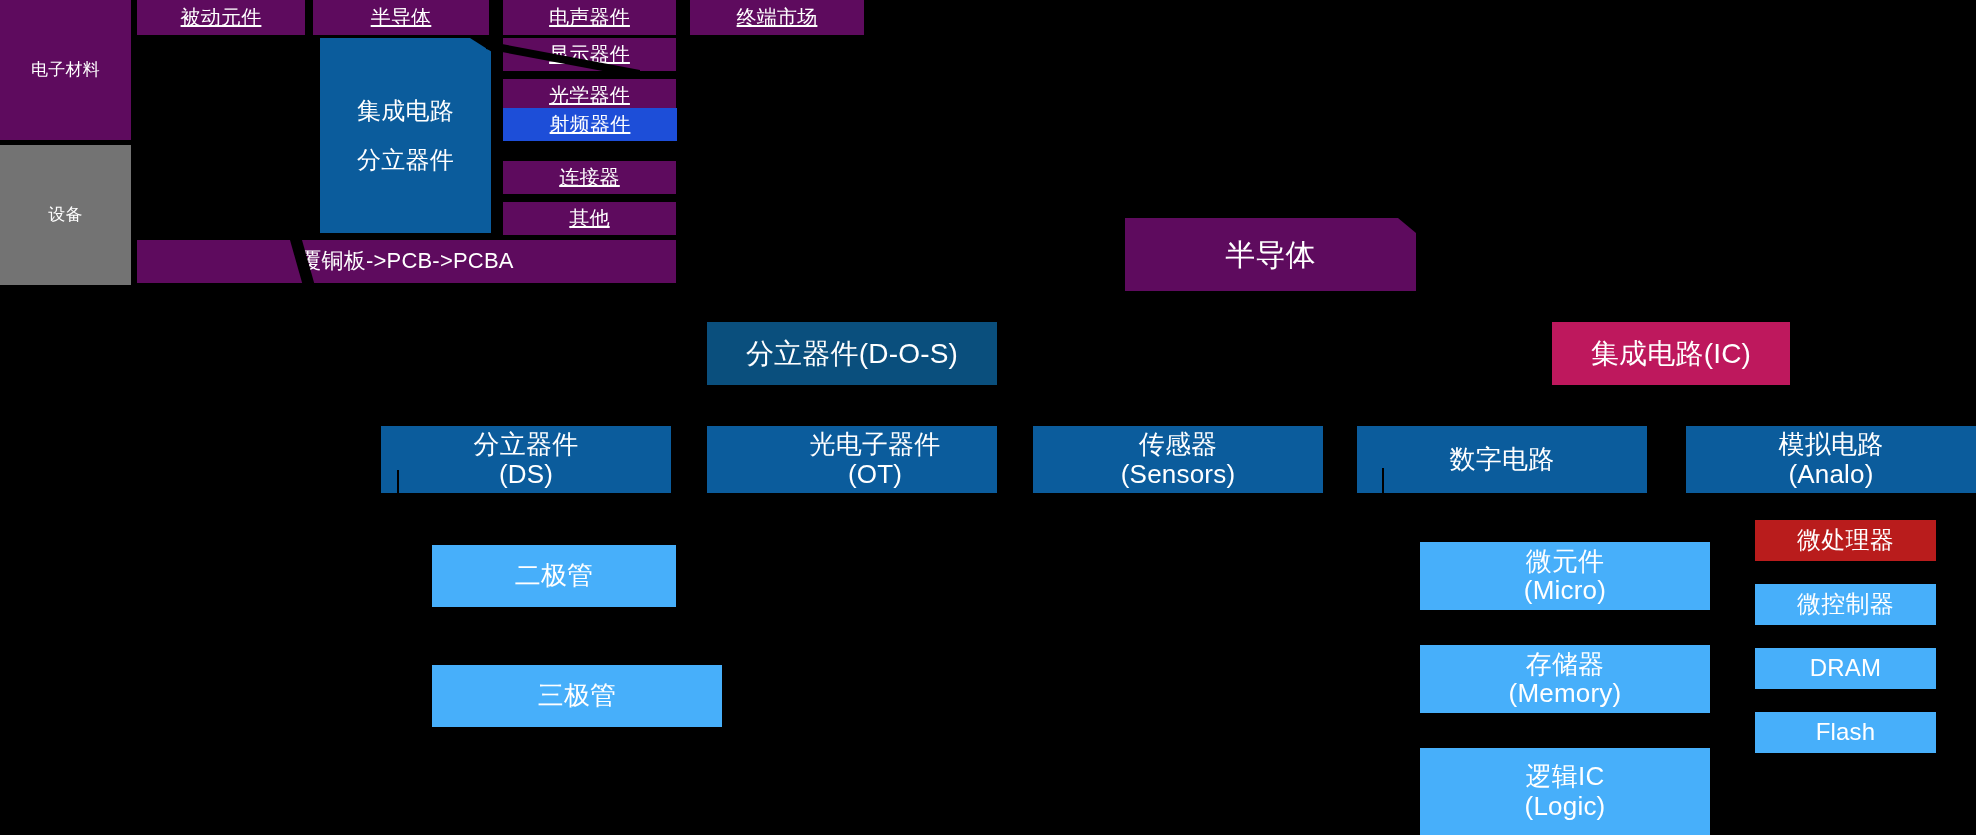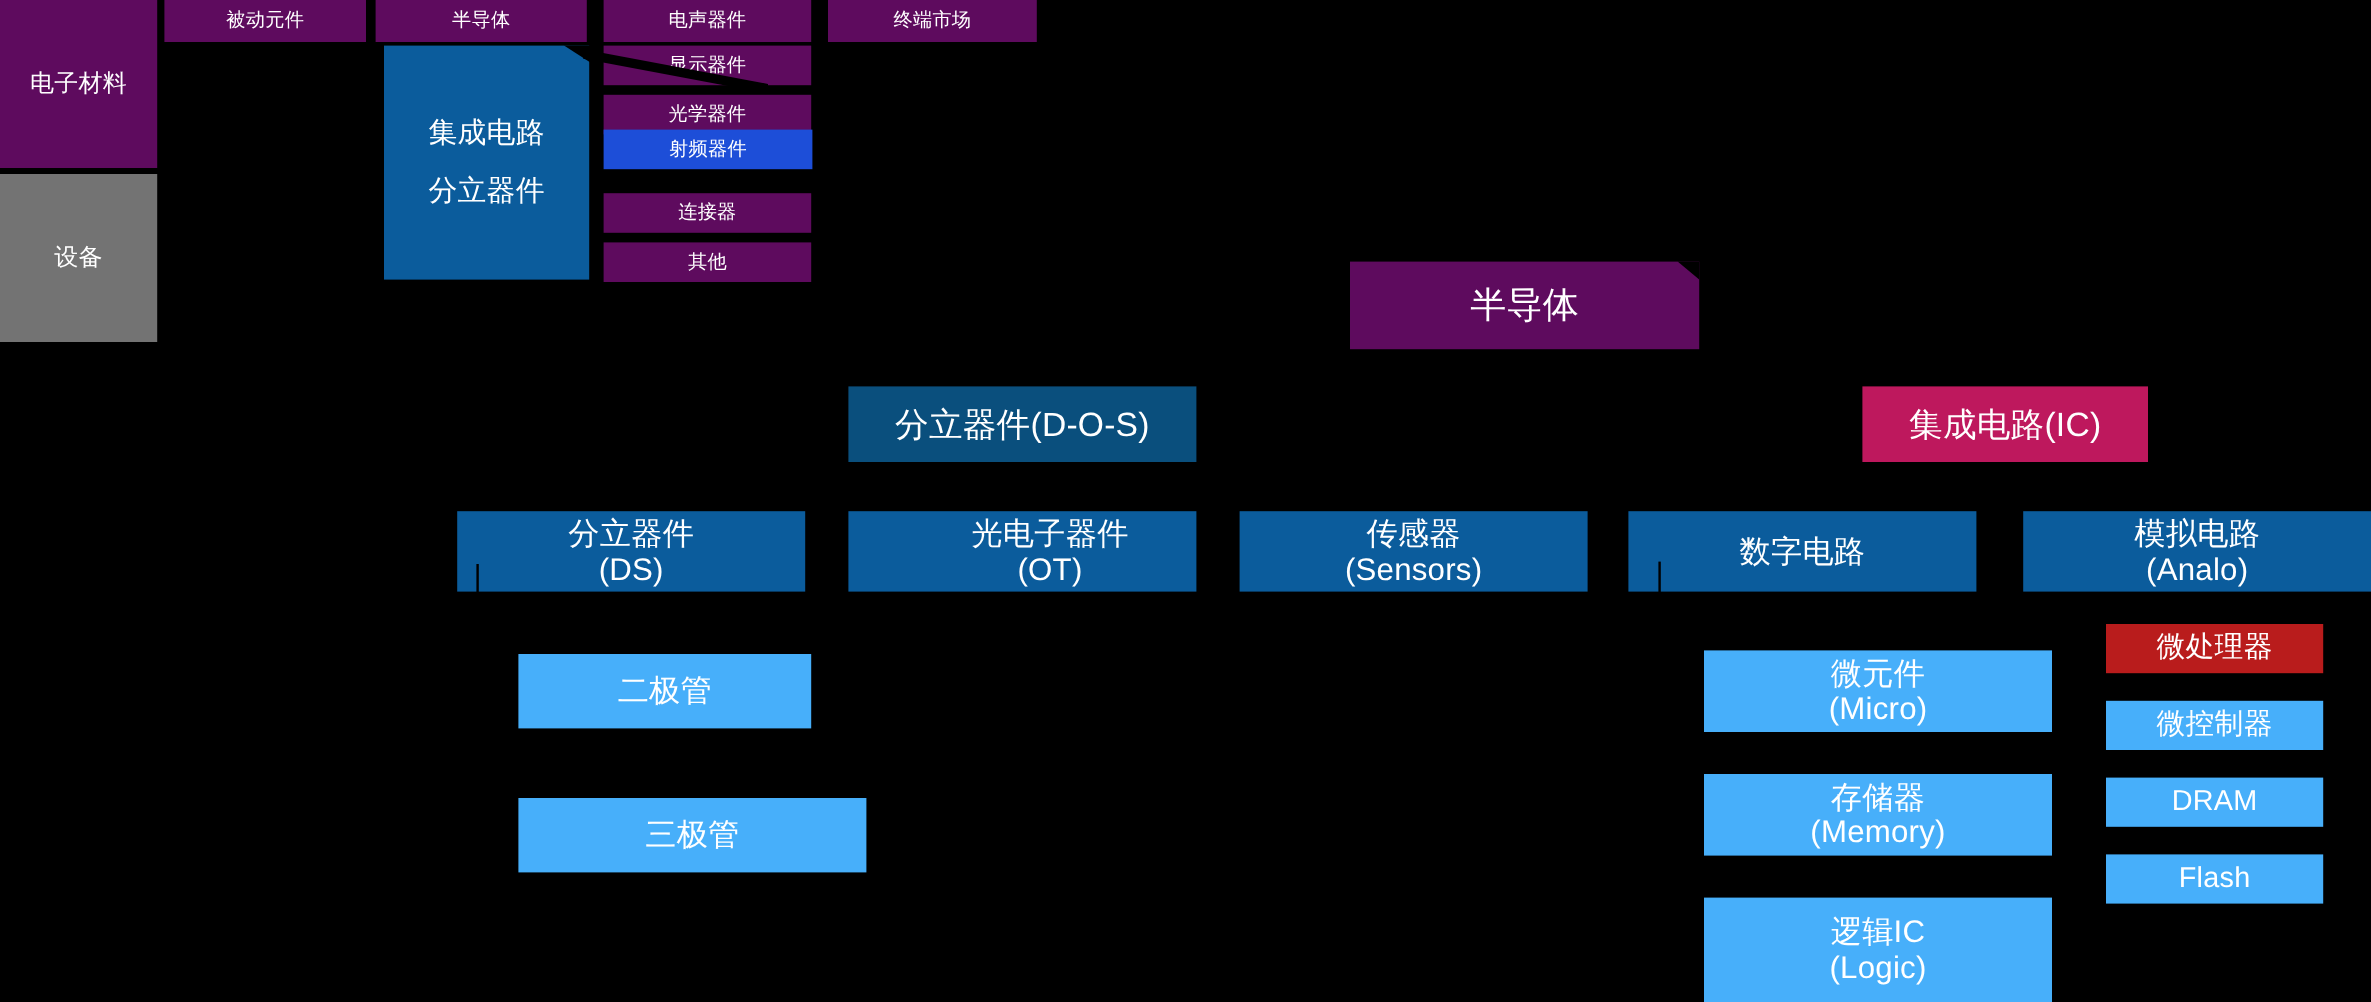--- a/index.html
+++ b/index.html
@@ -33,22 +33,22 @@
     color: #ffffff;
     line-height: 1.12;
     white-space: nowrap;
     letter-spacing: 0.2px;
   }
   .purple  { background: #5E0B5E; }
   .dblue   { background: #0B5C9C; }
   .dblue2  { background: #0A4F7D; }
   .lblue   { background: #47AFFA; }
 
-  .t18 { font-size: 20px; }
-  .t20 { font-size: 16px; }
+  .t18 { font-size: 17px; }
+  .t20 { font-size: 20px; text-decoration: underline; }
   .t22 { font-size: 22px; }
   .t24 { font-size: 24px; }
   .t26 { font-size: 26px; }
   .t28 { font-size: 28px; }
   .t30 { font-size: 30px; }
 
   .line-1 { display: block; }
   .line-2 { display: block; }
 
   
@@ -105,20 +105,23 @@
   <div class="node purple t20" style="left: 503px; top: 108px; width: 174px; height: 33px; background: #1d4ed8;">
     <span>射频器件</span>
   </div>
   <div class="node purple t20" style="left: 503px; top: 161px; width: 173px; height: 33px; background: rgb(94, 11, 94);">
     <span>连接器</span>
   </div>
   <div class="node purple t20" style="left: 503px; top: 202px; width: 173px; height: 33px; background: rgb(94, 11, 94);">
     <span>其他</span>
   </div>
 
+  <div class="node purple t22" style="left: 137px; top: 240px; width: 539px; height: 43px; background: rgb(94, 11, 94);">
+    <span>覆铜板-&gt;PCB-&gt;PCBA</span>
+  </div>
 
   <div class="node purple t30" style="left: 1125px; top: 218px; width: 291px; height: 73px; background: rgb(94, 11, 94);">
     <span>半导体</span>
   </div>
 
   <div class="node dblue2 t28" style="left: 707px; top: 322px; width: 290px; height: 63px; background: rgb(10, 79, 125); justify-content: center;">
     <span>分立器件(D-O-S)</span>
   </div>
   <div class="node dblue2 t28" style="left: 1552px; top: 322px; width: 238px; height: 63px; background: #be185d;">
     <span>集成电路(IC)</span>

